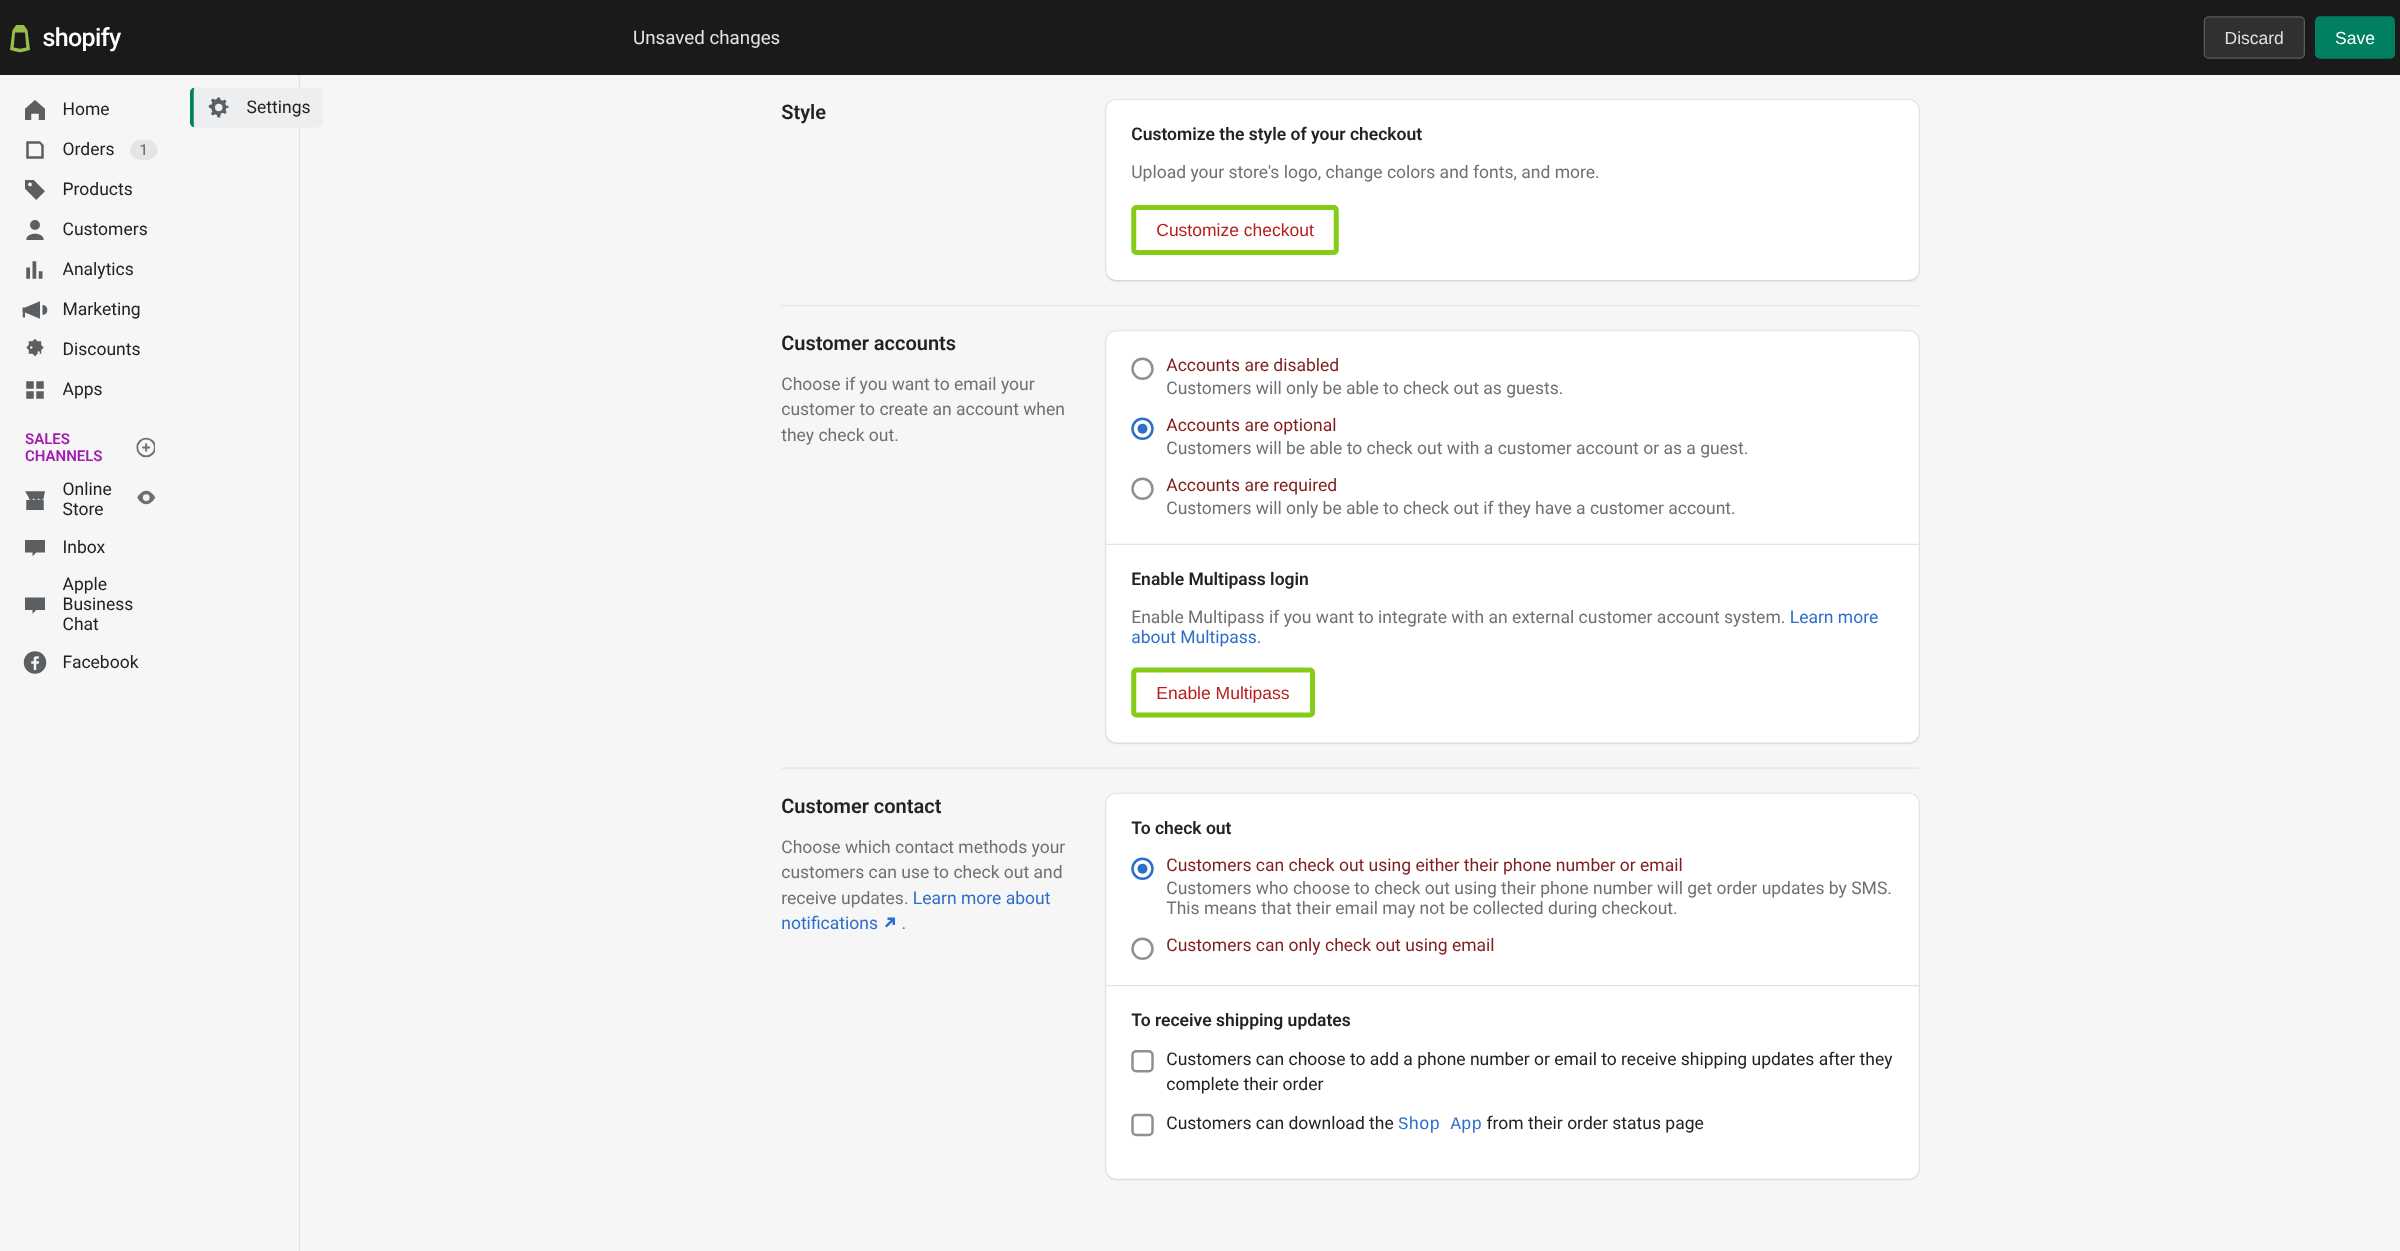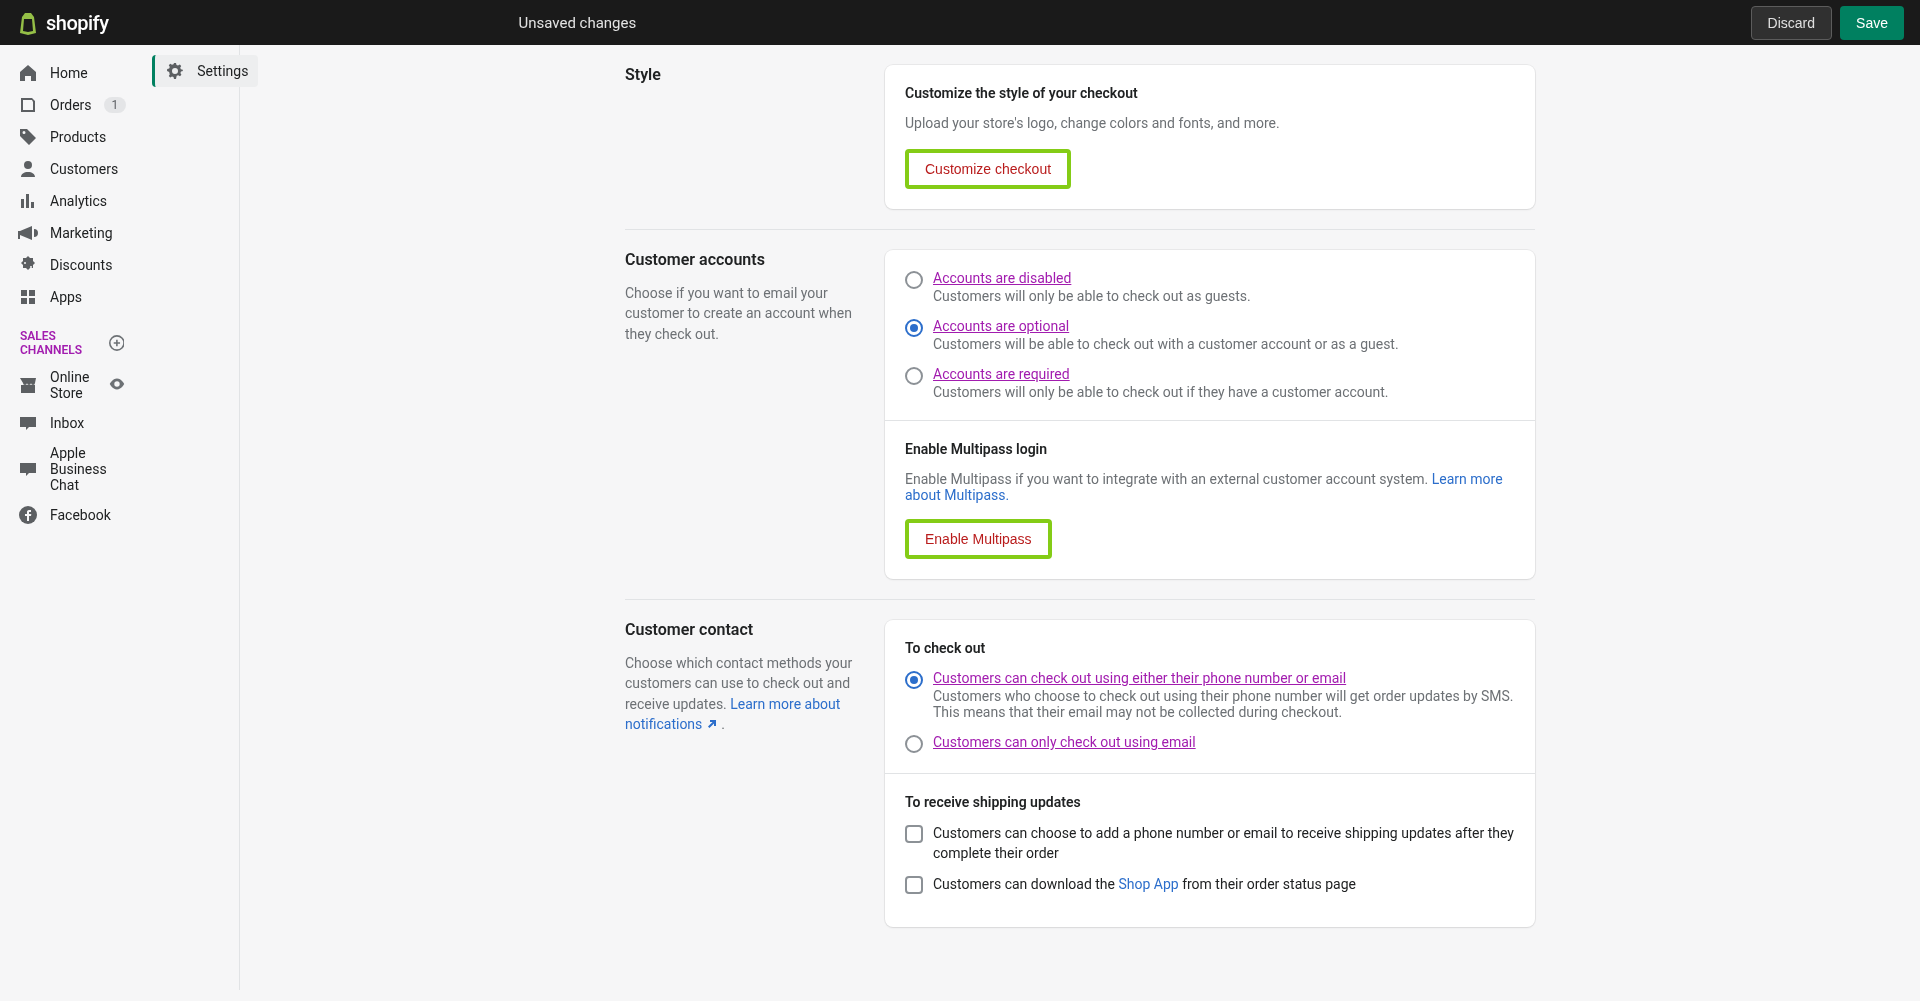--- a/index.html
+++ b/index.html
@@ -1,18 +1,18 @@
 <!DOCTYPE html>
 <html><head>
   <meta charset="utf-8">
   <style>
     * { box-sizing: border-box; margin: 0; padding: 0; }
     body { font-family: -apple-system, BlinkMacSystemFont, "Segoe UI", Roboto, Helvetica, Arial, sans-serif; background: #f6f6f7; color: #202223; font-size: 14px; height: 1001px; width: 1920px; overflow: hidden; }
 
-    .topbar { height: 45px; background: #1a1a1a; display: flex; align-items: center; padding: 0 16px; justify-content: space-between; }
+    .topbar { height: 60px; background: #1a1a1a; display: flex; align-items: center; padding: 0 4px; justify-content: space-between; }
     .topbar-left { display: flex; align-items: center; gap: 410px; }
     .logo { display: flex; align-items: center; gap: 6px; }
     .logo-mark { width: 24px; height: 24px; fill: #95bf47; }
     .logo-text { color: #fff; font-weight: 500; font-size: 20px; letter-spacing: -0.5px; }
     .unsaved { color: #e3e3e3; font-size: 15px; }
     .topbar-btns { display: flex; gap: 8px; }
     .btn { border-radius: 4px; padding: 8px 16px; font-size: 14px; border: none; cursor: pointer; }
     .btn-discard { background: #303030; color: #e0e0e0; border: 1px solid #5c5c5c; }
     .btn-save { background: #008060; color: #fff; }
 
@@ -51,27 +51,27 @@
     .card-section + .card-section { border-top: 1px solid #e1e3e5; }
     .card-section h3 { font-size: 14px; font-weight: 600; margin-bottom: 14px; }
     .card-section .sub { color: #6d7175; margin-bottom: 18px; }
     .btn-outline { background: #fff; border: 4px solid #84cc16; color: #b91c1c; }
 
     .radio-row { display: flex; align-items: flex-start; gap: 10px; margin-bottom: 14px; }
     .radio-row:last-child { margin-bottom: 0; }
     .radio { width: 18px; height: 18px; border: 2px solid #8c9196; border-radius: 50%; flex-shrink: 0; margin-top: 1px; cursor: pointer; position: relative; }
     .radio.checked { border-color: #2c6ecb; }
     .radio.checked::after { content: ''; position: absolute; inset: 3px; background: #2c6ecb; border-radius: 50%; }
-    .radio-labels .rl-title { font-size: 14px; color: #a21caf; text-decoration: underline; }
+    .radio-labels .rl-title { font-size: 14px; color: #7f1d1d; }
     .radio-labels .rl-desc { font-size: 14px; color: #6d7175; margin-top: 2px; }
 
     .checkbox-row { display: flex; align-items: flex-start; gap: 10px; margin-bottom: 12px; }
     .checkbox { width: 18px; height: 18px; border: 2px solid #8c9196; border-radius: 4px; flex-shrink: 0; margin-top: 1px; cursor: pointer; }
     .check-label { font-size: 14px; color: #202223; line-height: 1.4; }
-    .check-label a { color: #2c6ecb; text-decoration: none; }
+    .check-label a { color: #2c6ecb; text-decoration: none; font-family: Liberation Mono, monospace; }
 
     .multipass-p { color: #6d7175; margin-bottom: 0; }
     .link { color: #2c6ecb; text-decoration: none; cursor: pointer; }
     .btn-row { margin-top: 16px; }
   </style>
 </head>
 <body>
 
 <div class="topbar">
   <div class="topbar-left">

